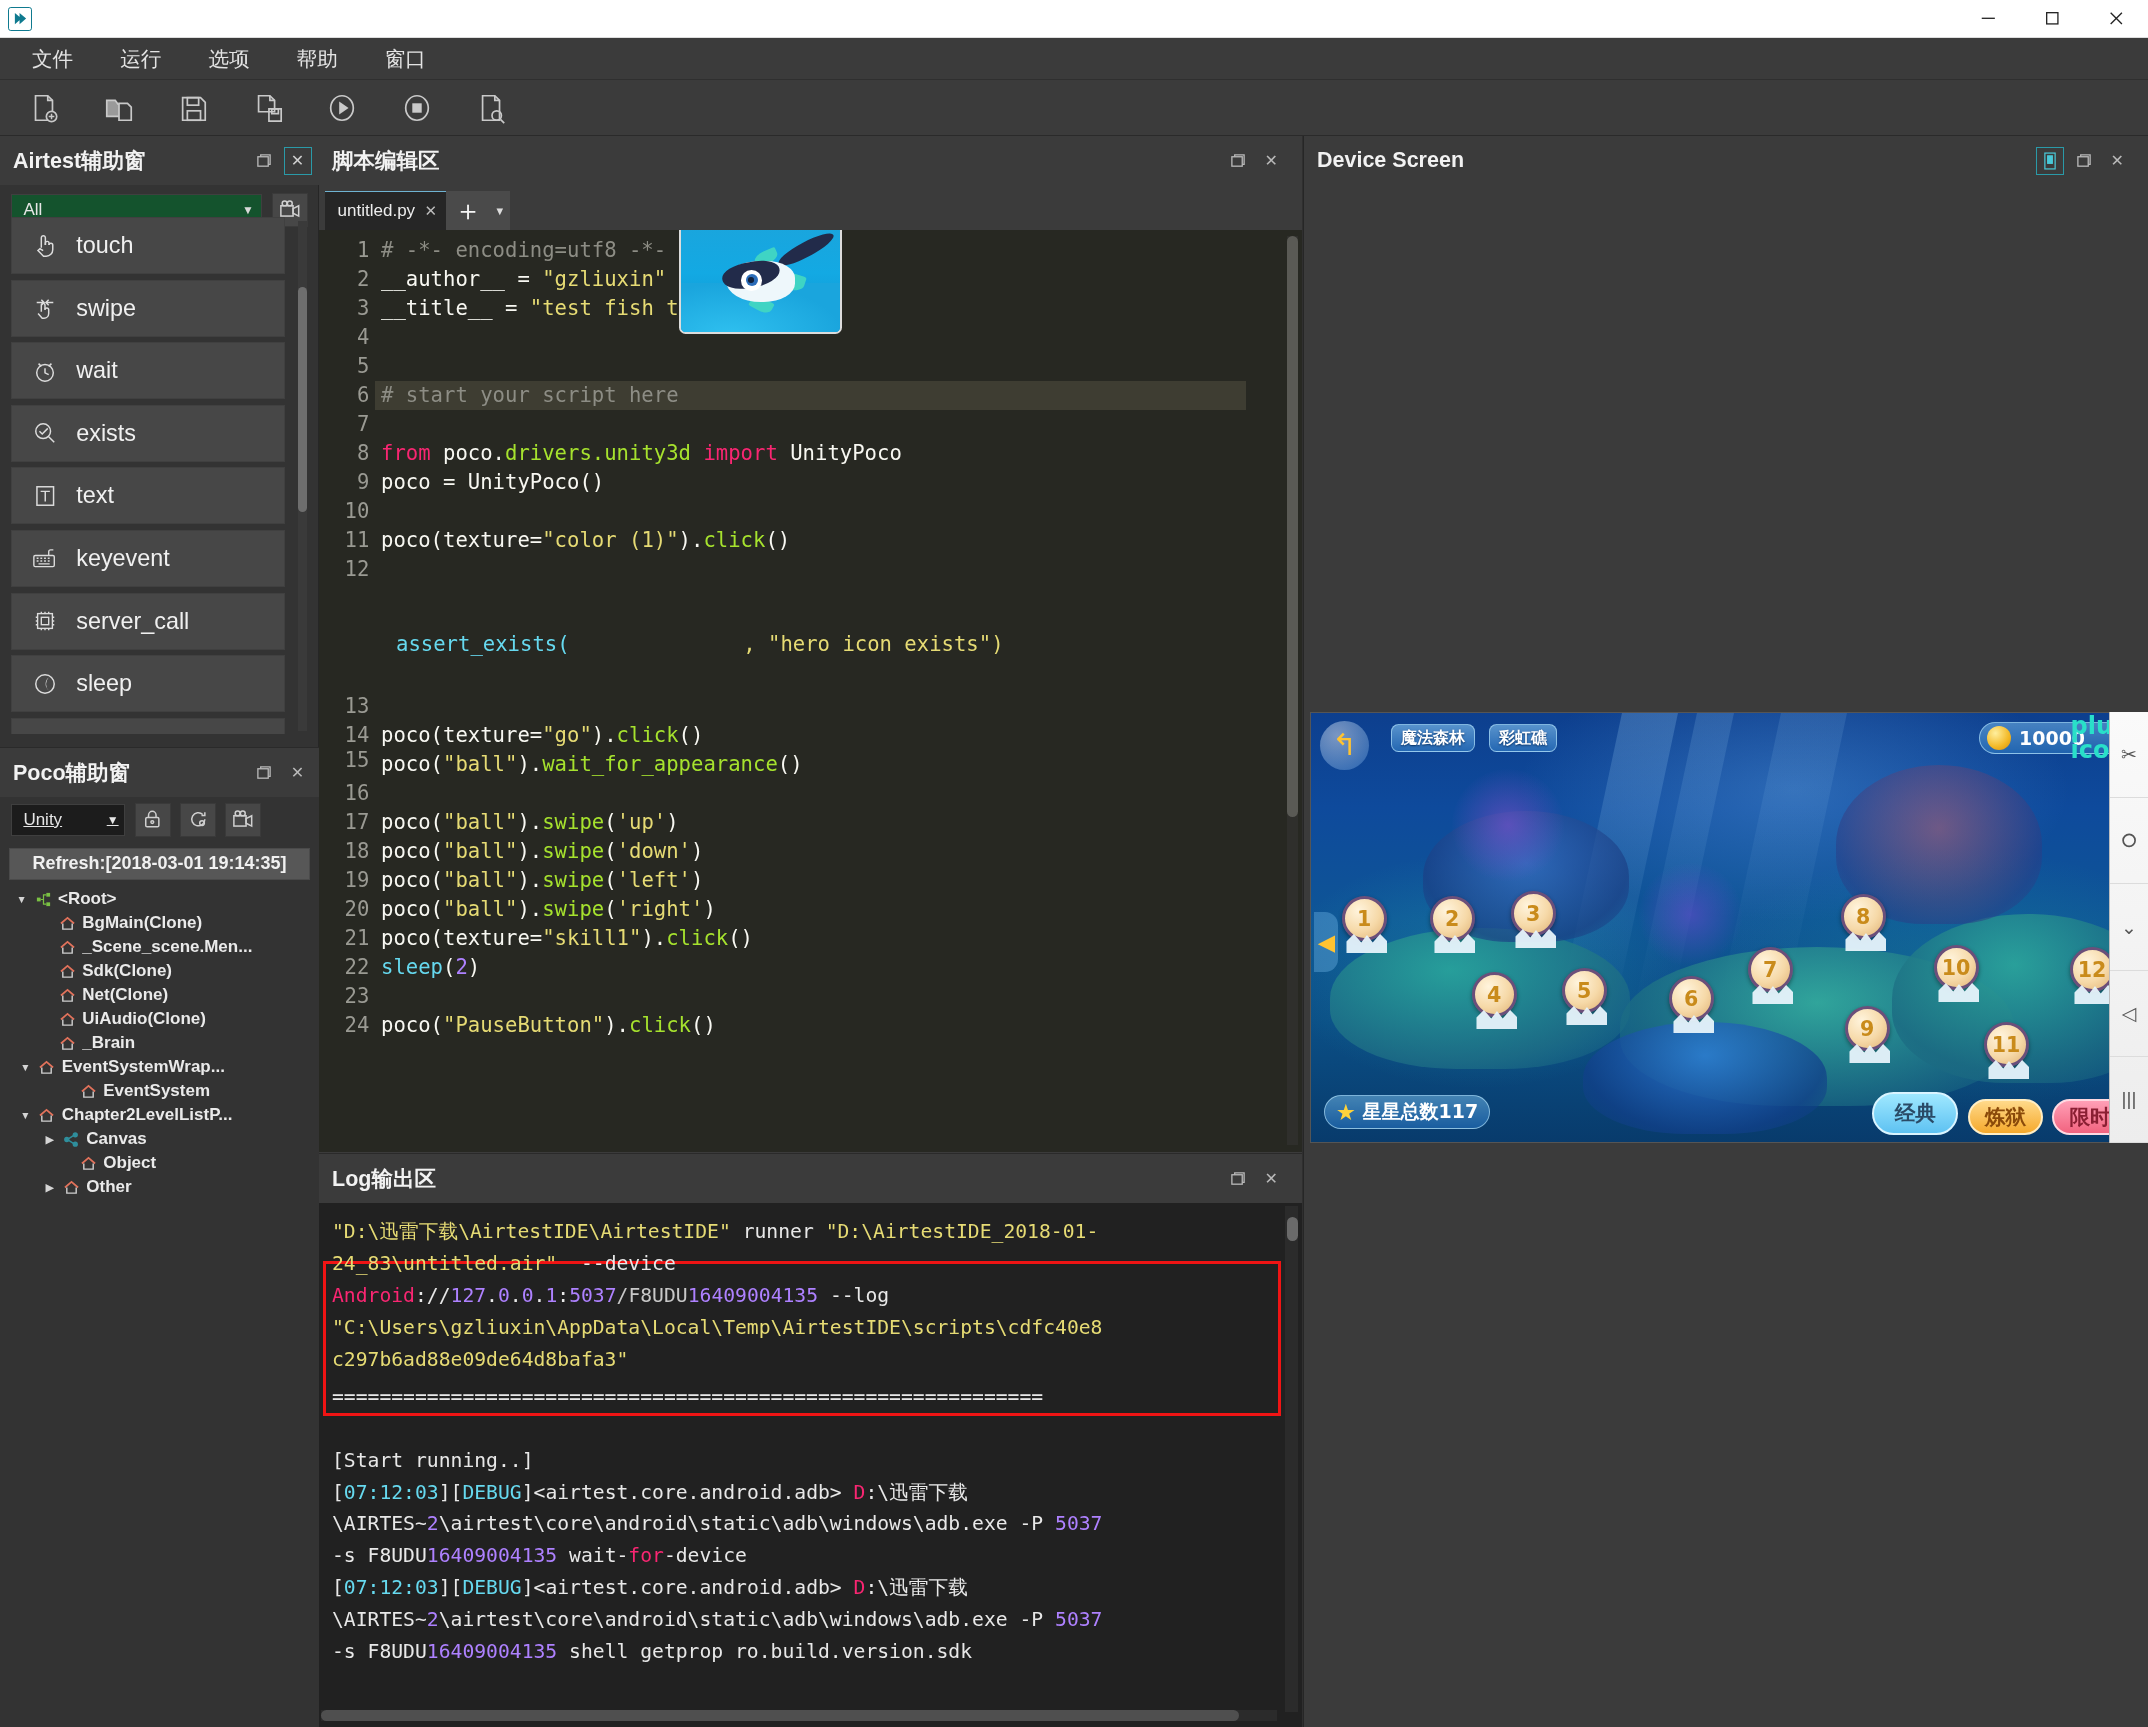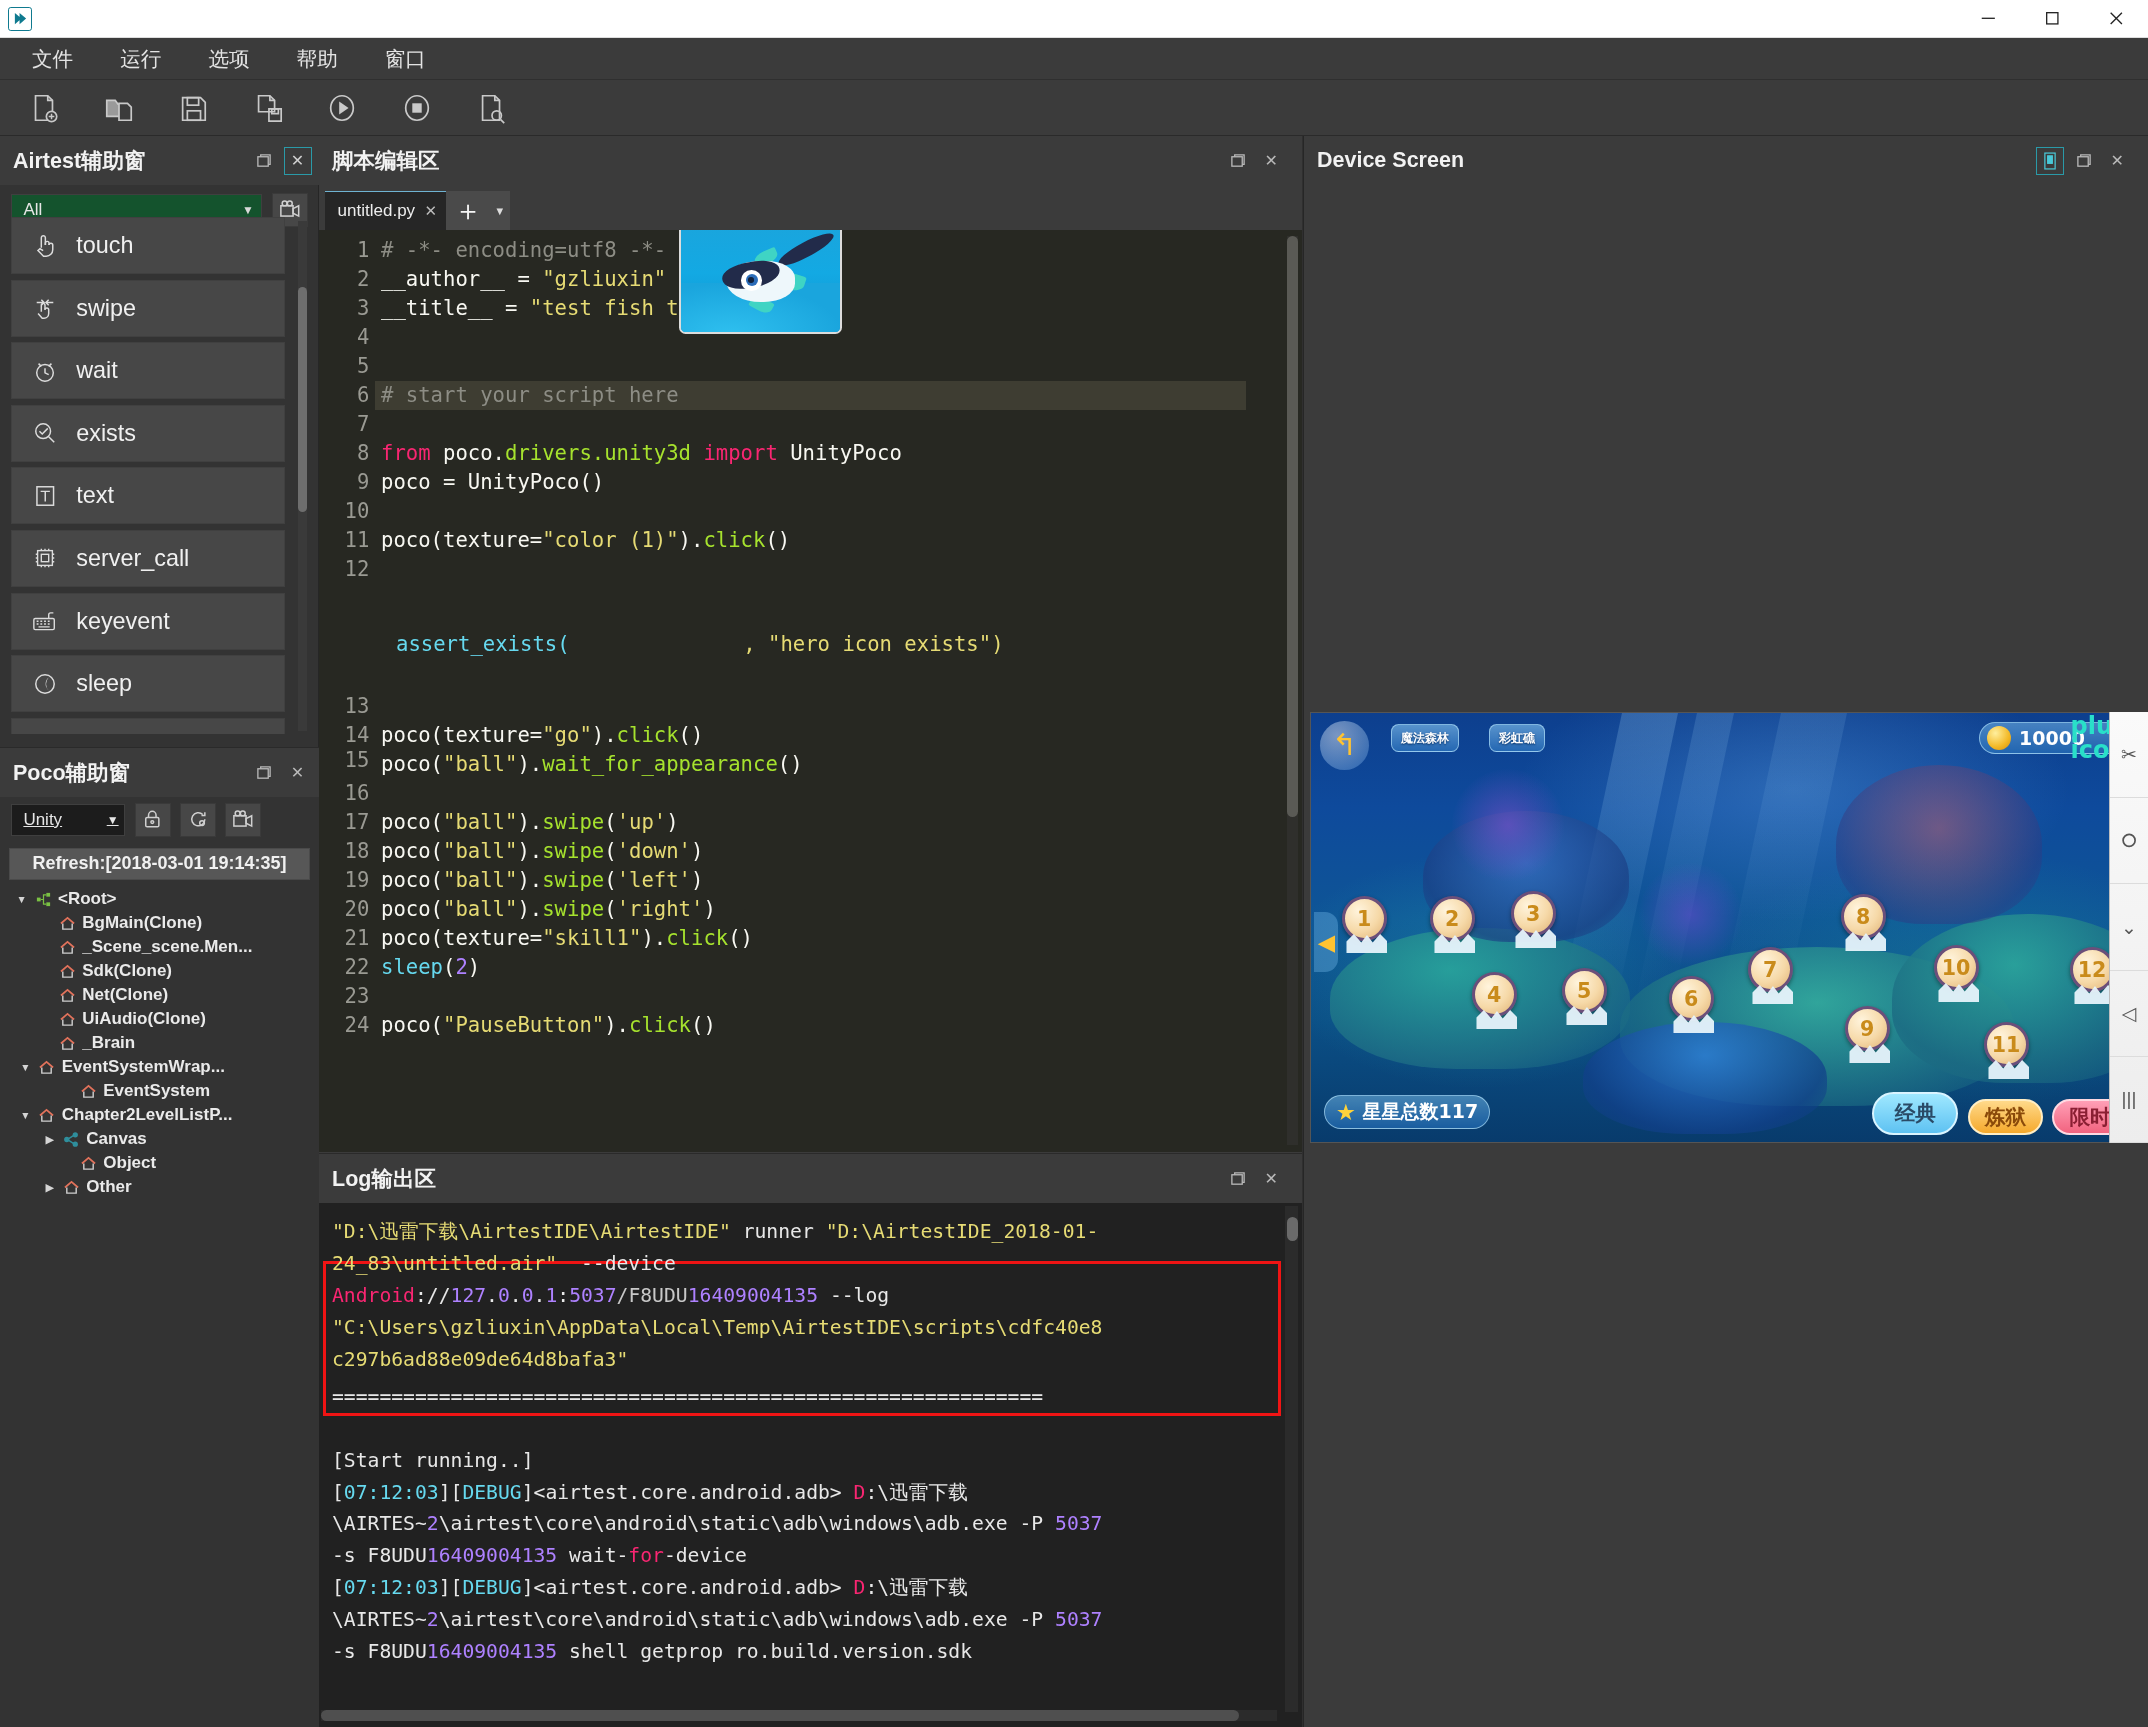--- a/index.html
+++ b/index.html
@@ -237,21 +237,21 @@
     position:absolute; left:9.4px; top:7.5px; width:49px; height:49px; border-radius:50%;
     background: radial-gradient(circle at 35% 30%, rgba(255,255,255,.45), rgba(120,190,255,.25));
     display:flex; align-items:center; justify-content:center;
     color:#ffc331; font-size:30px; line-height:1;
   }
   .chip {
     position:absolute; height:28px; border-radius:7.5px;
     background: linear-gradient(180deg, rgba(150,215,255,.55), rgba(60,140,210,.5));
     border:1.9px solid rgba(190,235,255,.6);
     display:flex; align-items:center; justify-content:center;
-    color:#fff; font-size:12px; font-weight:bold; padding: 0 9.4px;
+    color:#fff; font-size:16px; font-weight:bold; padding: 0 9.4px;
     text-shadow: 0 0.9px 1.9px rgba(0,40,90,.9);
     font-family:"DejaVu Sans", sans-serif;
   }
   #coin-chip {
     position:absolute; right:19px; top:9.4px; height:32px; min-width:131px; border-radius:16px;
     background: linear-gradient(180deg, rgba(140,210,255,.45), rgba(50,130,200,.5));
     border:1.9px solid rgba(190,235,255,.6);
     display:flex; align-items:center; gap:7.5px; padding: 0 7.5px;
     color:#fff; font-size:19px; font-weight:bold;
     font-family:"DejaVu Sans", sans-serif;
@@ -458,37 +458,37 @@
         <span class="act-icon">
           <svg width="22.5" height="24" viewBox="0 0 24 26" fill="none" stroke="currentColor" stroke-width="1.6">
               <rect x="3" y="3" width="18" height="20"></rect>
               <path d="M7 8 h10 M12 8 v11"></path>
             </svg>
         </span>
         <span class="act-label">text</span>
       </div>
       <div class="act-item">
         <span class="act-icon">
+          <svg width="26" height="22.5" viewBox="0 0 28 24" fill="none" stroke="currentColor" stroke-width="1.5">
+              <rect x="2" y="9" width="22" height="12" rx="1.5"></rect>
+              <path d="M5 12 h2 M9 12 h2 M13 12 h2 M17 12 h2 M5 15 h2 M9 15 h2 M13 15 h2 M17 15 h2 M7 18 h12"></path>
+              <path d="M18 9 V5 a2 2 0 0 1 2 -2 h3"></path>
+            </svg>
+        </span>
+        <span class="act-label">keyevent</span>
+      </div>
+      <div class="act-item">
+        <span class="act-icon">
           <svg width="24" height="24" viewBox="0 0 26 26" fill="none" stroke="currentColor" stroke-width="1.5">
               <rect x="5" y="5" width="16" height="16"></rect>
               <rect x="9" y="9" width="8" height="8"></rect>
               <path d="M9 3 v2 M13 3 v2 M17 3 v2 M9 21 v2 M13 21 v2 M17 21 v2 M3 9 h2 M3 13 h2 M3 17 h2 M21 9 h2 M21 13 h2 M21 17 h2"></path>
             </svg>
         </span>
         <span class="act-label">server_call</span>
-      </div>
-      <div class="act-item">
-        <span class="act-icon">
-          <svg width="26" height="22.5" viewBox="0 0 28 24" fill="none" stroke="currentColor" stroke-width="1.5">
-              <rect x="2" y="9" width="22" height="12" rx="1.5"></rect>
-              <path d="M5 12 h2 M9 12 h2 M13 12 h2 M17 12 h2 M5 15 h2 M9 15 h2 M13 15 h2 M17 15 h2 M7 18 h12"></path>
-              <path d="M18 9 V5 a2 2 0 0 1 2 -2 h3"></path>
-            </svg>
-        </span>
-        <span class="act-label">keyevent</span>
       </div>
       <div class="act-item">
         <span class="act-icon">
           <svg width="24" height="24" viewBox="0 0 26 26" fill="none" stroke="currentColor" stroke-width="1.6">
               <circle cx="13" cy="13" r="10"></circle>
               <path d="M17 6 a9 9 0 0 0 0 14 a10 10 0 0 1 0 -14 Z" fill="currentColor" stroke="none"></path>
             </svg>
         </span>
         <span class="act-label">sleep</span>
       </div>

